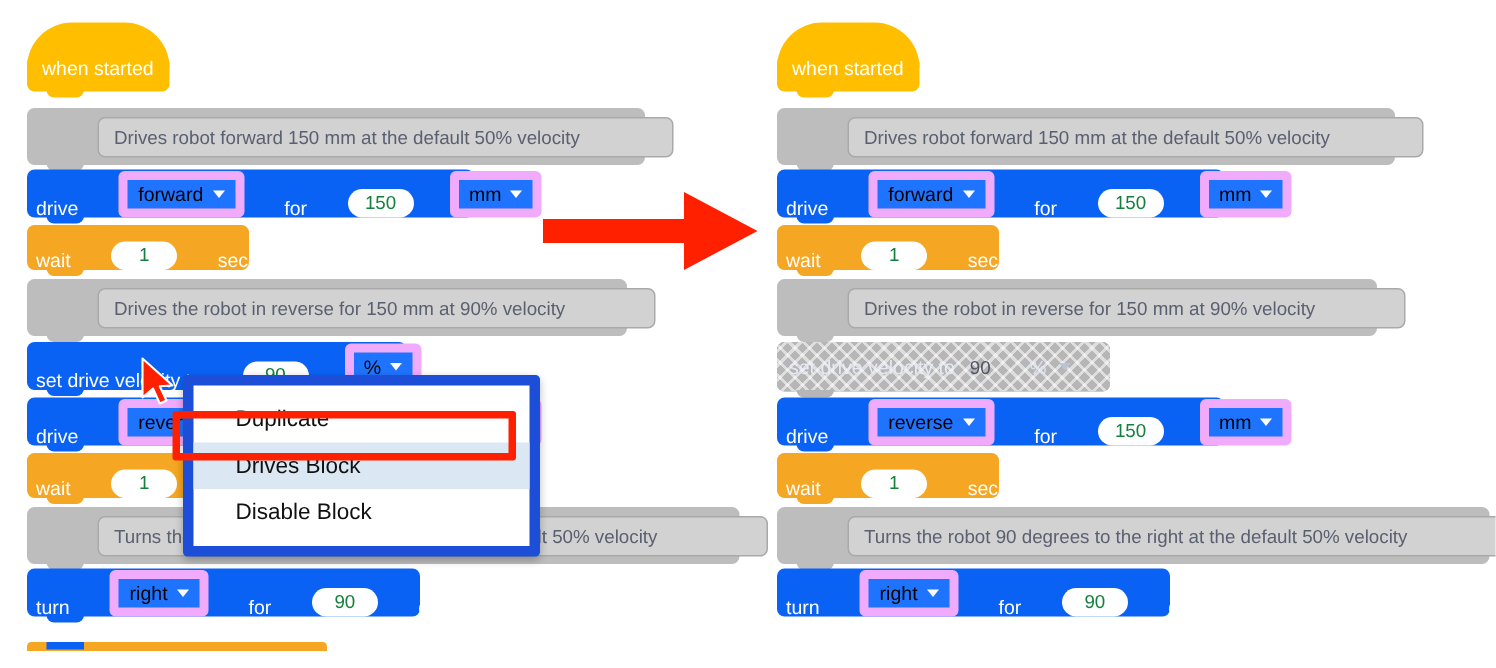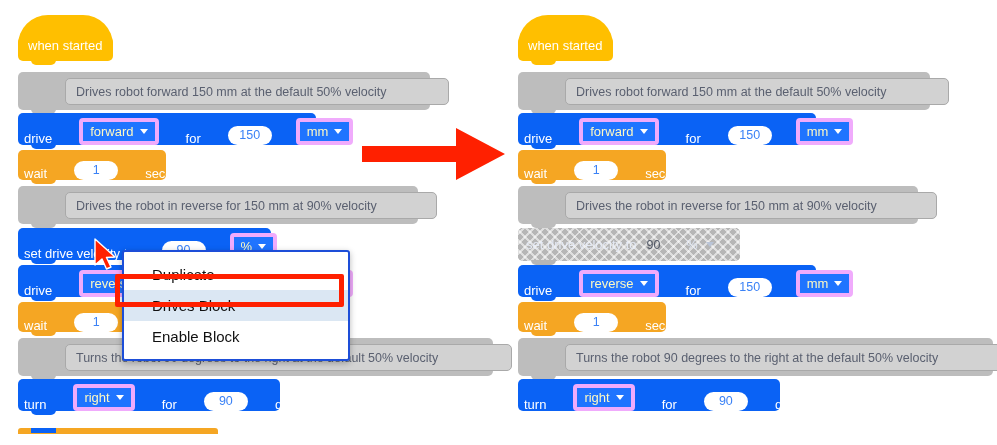--- a/index.html
+++ b/index.html
@@ -46,27 +46,27 @@
     position:absolute;left:10px;bottom:9px;color:#fff;font-size:13px;line-height:1;margin-top:12px;
   }
   .hat .tab{
     position:absolute;left:13px;bottom:-4px;width:25px;height:5px;
     border-radius:0 0 6px 6px;background-color:#ffbf00;
   }
 
   
   .pill-drop{
     display:inline-flex;align-items:center;gap:6px;
-    background:#1f74ff;border:4px solid #f0abfc;
+    background:#1f74ff;border:6px solid #f0abfc;
     border-radius:4px;padding:3px 7px;margin:0 3px;
-    color:#fef9c3;font-size:13px;line-height:1;
+    color:#000000;font-size:13px;line-height:1;
   }
   .pill-num{
     display:inline-flex;align-items:center;justify-content:center;
-    background:#ffffff;color:#3b82f6;border-radius:12px;
+    background:#ffffff;color:#15803d;border-radius:12px;
     min-width:30px;height:19px;padding:0 7px;margin:0 3px;
     font-size:12.5px;line-height:1;
   }
   .caret{
     width:0;height:0;border-left:4.5px solid transparent;
     border-right:4.5px solid transparent;border-top:5px solid #ffffff;
     display:inline-block;
   }
   .play{
     width:0;height:0;border-top:6px solid transparent;
@@ -117,21 +117,21 @@
   }
 
   
   .arrow{position:absolute;}
 
   
   .cursor{position:absolute;}
 
   
   .ctx{
-    position:absolute;background:#ffffff;border:2px solid #1d4ed8;
+    position:absolute;background:#ffffff;border:7px solid #1d4ed8;
     border-radius:3px;box-shadow:0 2px 6px rgba(0,0,0,.28);
     padding:7px 0;z-index:40;
   }
   .ctx-item{
     height:31px;display:flex;align-items:center;
     padding:0 18px 0 28px;font-size:15px;color:#111;
     white-space:nowrap;
   }
   .ctx-item.sel{background:#dbe7f3;}
   .ctx-item.dis{color:#bdbdbd;}
@@ -246,21 +246,21 @@
   </svg>
 
   <div class="ctx" style="left:122px;top:250px;width:224px;">
     <div class="ctx-item">
       <span>Duplicate</span>
     </div>
     <div class="ctx-item sel">
       <span>Drives Block</span>
     </div>
     <div class="ctx-item">
-      <span>Enable Block</span>
+      <span>Disable Block</span>
     </div>
   </div>
   <div class="ctx-highlight" style="left:115px;top:274px;width:229px;height:33px;"></div>
 
   <svg class="cursor" style="left:92px;top:238px;z-index:60;" width="26" height="34" viewBox="0 0 26 34">
     <path d="M3 1 L3 27 L10 21 L14.5 31 L19 29 L14.5 19.5 L23 19 Z" fill="#ff2000" stroke="#ffffff" stroke-width="1.4" stroke-linejoin="round"></path>
   </svg>
 
   <div>
 

